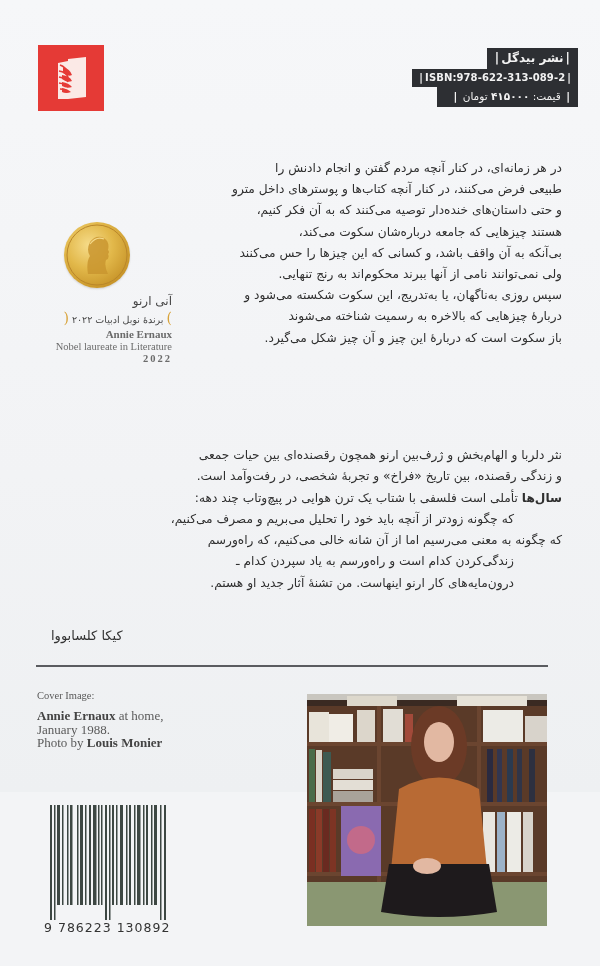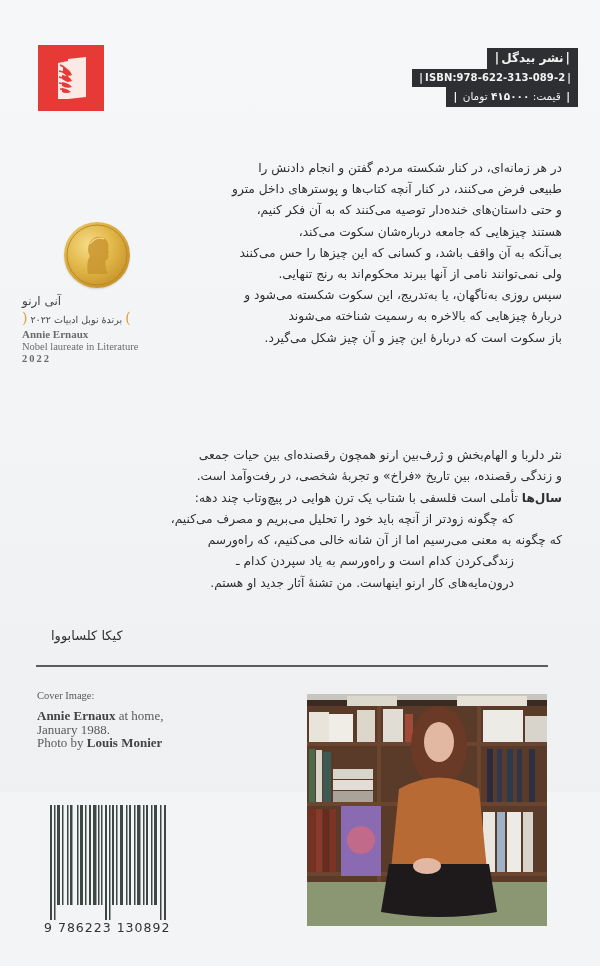--- a/index.html
+++ b/index.html
@@ -23,25 +23,25 @@
 
     
     .infobox { position: absolute; right: 22px; top: 48px; display: flex; flex-direction: column; align-items: flex-end; }
     .info-line {
       background: #2d2f33; color: #f2f2f2;
       font-family: "DejaVu Sans", sans-serif;
       line-height: 1; white-space: nowrap; direction: rtl;
     }
     .info-publisher { font-size: 12px; padding: 4px 6px 5px 6px; font-weight: bold; }
     .info-isbn { font-size: 10px; padding: 4px 5px 4px 5px; direction: ltr; font-weight: bold; letter-spacing: 0.1px; }
-    .info-price { font-size: 10.5px; padding: 4px 6px 5px 5px; margin-right: 0; }
+    .info-price { font-size: 10.5px; padding: 4px 6px 5px 14px; margin-right: 0; }
     .bar { display: inline-block; font-weight: bold; padding: 0 2px; }
 
     
-    .medal-block { position: absolute; left: 22px; top: 222px; width: 150px; text-align: left; }
+    .medal-block { position: absolute; left: 22px; top: 222px; width: 150px; text-align: right; }
     .medal {
       width: 66px; height: 66px; border-radius: 50%; margin: 0 auto;
       background: radial-gradient(circle at 38% 35%, #f6dc8a 0%, #e2b84a 40%, #c8952a 75%, #9b6c18 100%);
       position: relative; box-shadow: 0 1px 2px rgba(0,0,0,0.15);
     }
     .medal svg { position: absolute; left: 0; top: 0; }
     .medal-fa-name { font-family: "DejaVu Serif", serif; font-size: 12px; color: #444; direction: rtl; margin-top: 6px; }
     .medal-fa-award { font-family: "DejaVu Serif", serif; font-size: 9.5px; color: #444; direction: rtl; margin-top: 2px; }
     .medal-fa-award .paren { color: #d8a33a; font-size: 14px; }
     .medal-en-name { font-family: "Liberation Serif", serif; font-weight: bold; font-size: 11px; color: #6b6b6b; margin-top: 2px; }
@@ -140,21 +140,21 @@
       <span class="paren">)</span>
       <span>برندهٔ نوبل ادبیات ۲۰۲۲</span>
       <span class="paren">(</span>
     </div>
     <div class="medal-en-name">Annie Ernaux</div>
     <div class="medal-en-sub">Nobel laureate in Literature</div>
     <div class="medal-en-year">2022</div>
   </div>
 
   <div class="fa-para para1">
-    <span class="ln">در هر زمانه‌ای، در کنار شکسته مردم گفتن و انجام دادنش را</span>
+    <span class="ln">در هر زمانه‌ای، در کنار آنچه مردم گفتن و انجام دادنش را</span>
     <span class="ln">طبیعی فرض می‌کنند، در کنار آنچه کتاب‌ها و پوسترهای داخل مترو</span>
     <span class="ln">و حتی داستان‌های خنده‌دار توصیه می‌کنند که به آن فکر کنیم،</span>
     <span class="ln">هستند چیزهایی که جامعه درباره‌شان سکوت می‌کند،</span>
     <span class="ln">بی‌آنکه به آن واقف باشد، و کسانی که این چیزها را حس می‌کنند</span>
     <span class="ln">ولی نمی‌توانند نامی از آنها ببرند محکوم‌اند به رنج تنهایی.</span>
     <span class="ln">سپس روزی به‌ناگهان، یا به‌تدریج، این سکوت شکسته می‌شود و</span>
     <span class="ln">دربارهٔ چیزهایی که بالاخره به رسمیت شناخته می‌شوند</span>
     <span class="ln">باز سکوت است که دربارهٔ این چیز و آن چیز شکل می‌گیرد.</span>
   </div>
 

